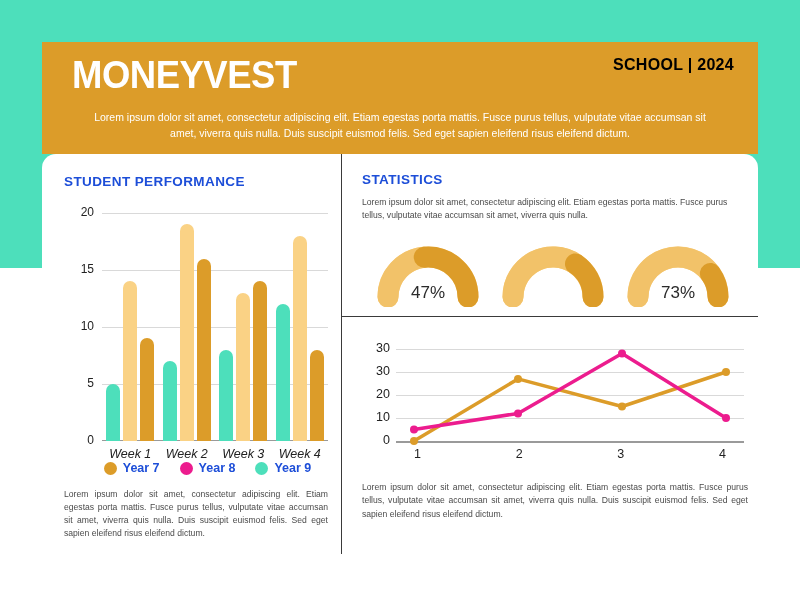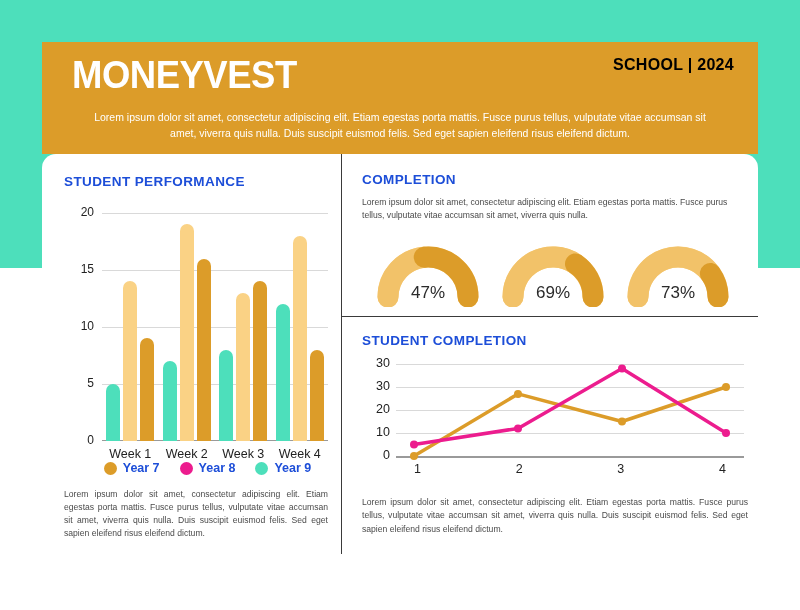--- a/index.html
+++ b/index.html
@@ -100,21 +100,21 @@
     display:flex;align-items:flex-end;justify-content:space-around;
   }
   .group{
     display:flex;align-items:flex-end;gap:3px;height:100%;
   }
   .bar{width:14px;border-radius:7px 7px 0 0;}
   .xlabels{
     position:absolute;left:38px;top:242px;width:226px;
     display:flex;justify-content:space-around;
   }
-  .xlab{font-size:12.5px;color:#222;}
+  .xlab{font-size:12.5px;color:#222;font-style:italic;}
   
   .legend{
     margin-top:6px;display:flex;justify-content:center;gap:20px;padding-left:10px;
   }
   .leg-item{display:flex;align-items:center;gap:6px;}
   .leg-dot{width:13px;height:13px;border-radius:50%;}
   .leg-text{font-size:12.5px;font-weight:bold;color:#1d4ed8;}
   .left-desc{
     margin-top:13px;width:264px;font-size:8.6px;line-height:1.52;
     color:#4a4a4a;text-align:justify;
@@ -246,43 +246,42 @@
       <div class="leg-item">
         <span class="leg-dot" style="background: rgb(77, 223, 187);"></span>
         <span class="leg-text">Year 9</span>
       </div>
     </div>
 
   <div class="left-desc">Lorem ipsum dolor sit amet, consectetur adipiscing elit. Etiam egestas porta mattis. Fusce purus tellus, vulputate vitae accumsan sit amet, viverra quis nulla. Duis suscipit euismod felis. Sed eget sapien eleifend risus eleifend dictum.</div>
 </div>
 
 <div class="right-top">
-  <div class="panel-title">COMPLETION</div>
+  <div class="panel-title">STATISTICS</div>
   <div class="stats-desc">Lorem ipsum dolor sit amet, consectetur adipiscing elit. Etiam egestas porta mattis. Fusce purus tellus, vulputate vitae accumsan sit amet, viverra quis nulla.</div>
   <div class="gauges" id="gauges">
       <div class="gauge"><svg width="116" height="72">
           <path d="M 18 62.00000000000001 A 40 40 0 0 1 98 61.99999999999999" stroke="#fad285" stroke-width="21" fill="none" stroke-linecap="round"></path>
           <path d="M 18 62.00000000000001 A 40 40 0 0 1 54.235667467259404 22.177521415876797" stroke="#f2c269" stroke-width="21" fill="none" stroke-linecap="round"></path>
           <path d="M 54.235667467259404 22.177521415876797 A 40 40 0 0 1 98 61.99999999999999" stroke="#dc9c29" stroke-width="21" fill="none" stroke-linecap="round"></path>
         </svg><div class="gauge-pct">47%</div></div>
       <div class="gauge"><svg width="116" height="72">
           <path d="M 18 62.00000000000001 A 40 40 0 0 1 98 61.99999999999999" stroke="#fad285" stroke-width="21" fill="none" stroke-linecap="round"></path>
           <path d="M 18 62.00000000000001 A 40 40 0 0 1 80.48333511408522 28.916777029017524" stroke="#f2c269" stroke-width="21" fill="none" stroke-linecap="round"></path>
           <path d="M 80.48333511408522 28.916777029017524 A 40 40 0 0 1 98 61.99999999999999" stroke="#dc9c29" stroke-width="21" fill="none" stroke-linecap="round"></path>
-        </svg><div class="gauge-pct">69%</div></div>
+        </svg></div>
       <div class="gauge"><svg width="116" height="72">
           <path d="M 18 62.00000000000001 A 40 40 0 0 1 98 61.99999999999999" stroke="#fad285" stroke-width="21" fill="none" stroke-linecap="round"></path>
           <path d="M 18 62.00000000000001 A 40 40 0 0 1 90.36067977499789 38.488589908301066" stroke="#f2c269" stroke-width="21" fill="none" stroke-linecap="round"></path>
           <path d="M 90.36067977499789 38.488589908301066 A 40 40 0 0 1 98 61.99999999999999" stroke="#dc9c29" stroke-width="21" fill="none" stroke-linecap="round"></path>
         </svg><div class="gauge-pct">73%</div></div>
     </div>
 </div>
 
 <div class="right-bottom">
-  <div class="panel-title">STUDENT COMPLETION</div>
 
   <div class="line-chart">
     <div class="lc-ylabels" id="line-ylabels">
         <div class="lc-ylab" style="top: 92px;">0</div>
         <div class="lc-ylab" style="top: 69px;">10</div>
         <div class="lc-ylab" style="top: 46px;">20</div>
         <div class="lc-ylab" style="top: 23px;">30</div>
         <div class="lc-ylab" style="top: 0px;">30</div>
       </div>
     <div class="lc-plot">

